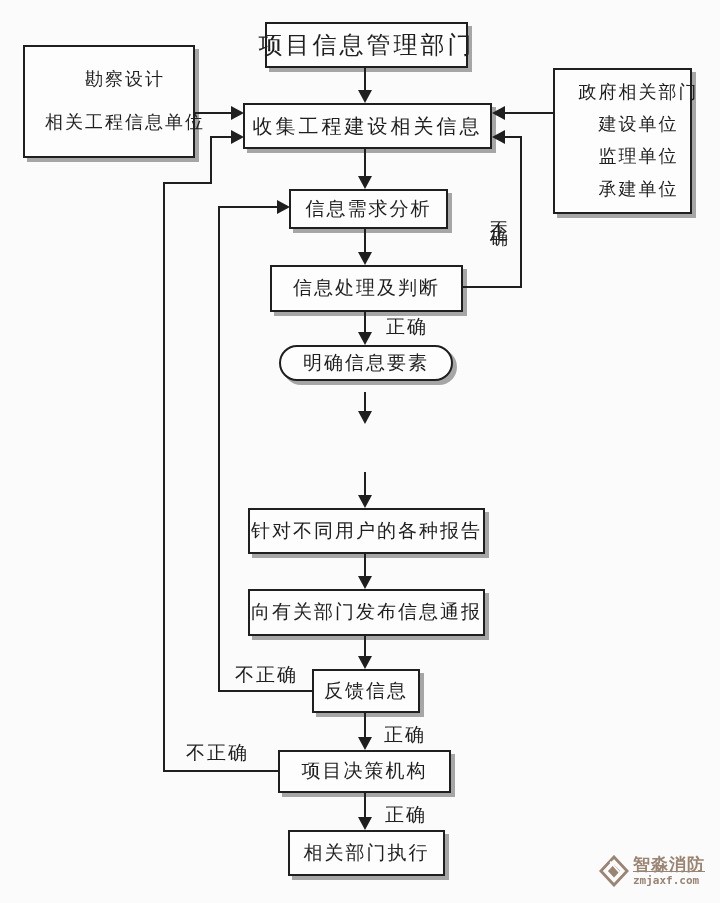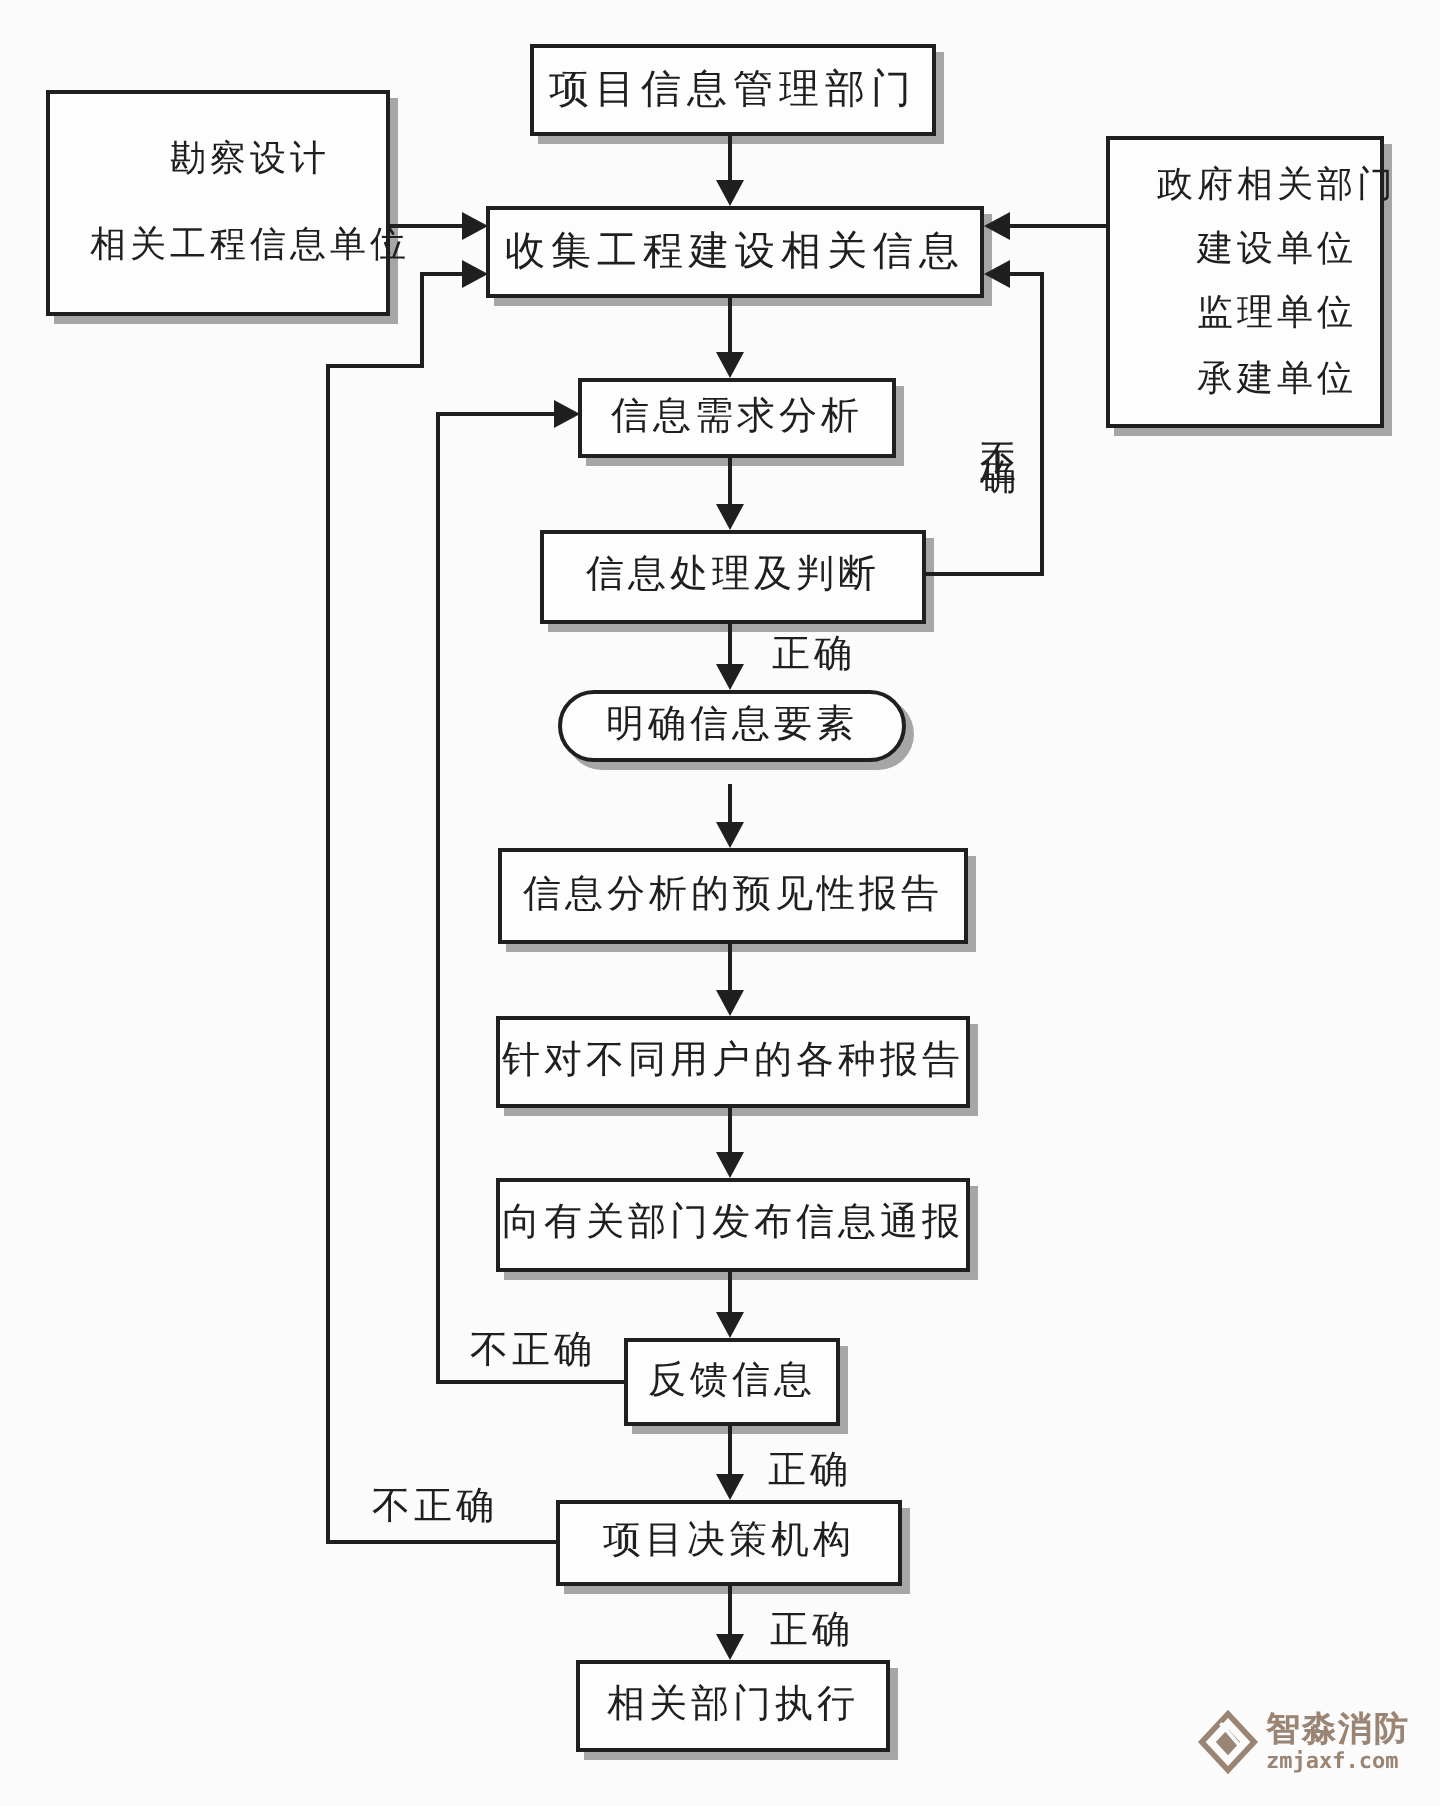--- a/index.html
+++ b/index.html
@@ -48,29 +48,29 @@
     line-height:1;
   }
   
   .watermark{
     position:absolute;
     left:599px;top:855px;
     display:flex;align-items:center;gap:4px;
     color:#9a8473;
   }
   .wm-text{display:flex;flex-direction:column;line-height:1;}
-  .wm-brand{font-size:17px;font-weight:bold;letter-spacing:1px;}
+  .wm-brand{font-size:17px;font-weight:bold;letter-spacing:1px;text-decoration:underline;}
   .wm-url{font-size:11px;font-weight:bold;font-family:"DejaVu Sans Mono",monospace;margin-top:2px;}
 </style>
 </head>
 <body>
 
 <div class="canvas">
 
-  <div class="node" style="left:265px;top:22px;width:203px;height:46px;font-size:20px;letter-spacing:3px;">项目信息管理部门</div>
+  <div class="node" style="left:265px;top:22px;width:203px;height:46px;font-size:24px;letter-spacing:3px;">项目信息管理部门</div>
 
   <div class="node multi" style="left:23px;top:45px;width:172px;height:113px;font-size:18px;">
     <div>勘察设计</div>
     <div>相关工程信息单位</div>
   </div>
 
   <div class="node multi" style="left:553px;top:68px;width:139px;height:146px;font-size:18px;">
     <div>政府相关部门</div>
     <div>建设单位</div>
     <div>监理单位</div>
@@ -78,21 +78,20 @@
   </div>
 
   <div class="node" style="left:243px;top:103px;width:249px;height:46px;font-size:20px;letter-spacing:3px;">收集工程建设相关信息</div>
 
   <div class="node" style="left:289px;top:189px;width:159px;height:40px;">信息需求分析</div>
 
   <div class="node" style="left:270px;top:265px;width:193px;height:47px;">信息处理及判断</div>
 
   <div class="node" style="left:279px;top:345px;width:174px;height:36px;border-radius:18px;">明确信息要素</div>
 
-  <div class="node" style="left:249px;top:424px;width:235px;height:48px;">信息分析的预见性报告</div>
 
   <div class="node" style="left:248px;top:508px;width:237px;height:46px;">针对不同用户的各种报告</div>
 
   <div class="node" style="left:248px;top:589px;width:237px;height:47px;">向有关部门发布信息通报</div>
 
   <div class="node" style="left:312px;top:669px;width:108px;height:44px;">反馈信息</div>
 
   <div class="node" style="left:278px;top:750px;width:173px;height:43px;">项目决策机构</div>
 
   <div class="node" style="left:288px;top:830px;width:157px;height:46px;">相关部门执行</div>

